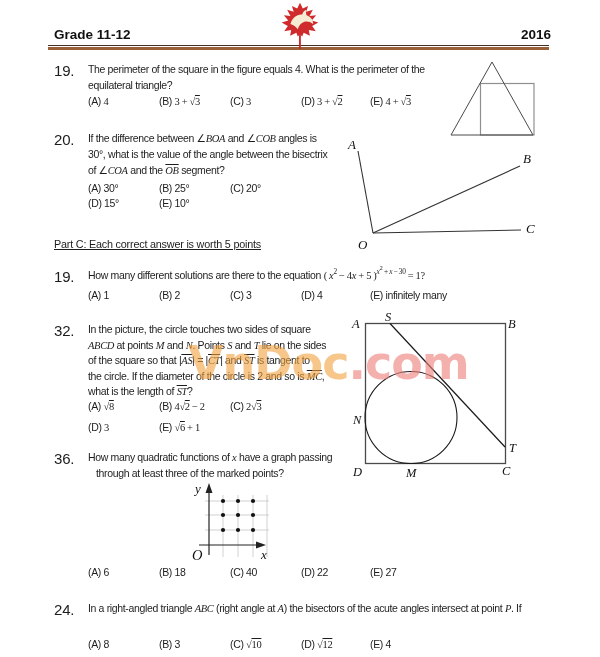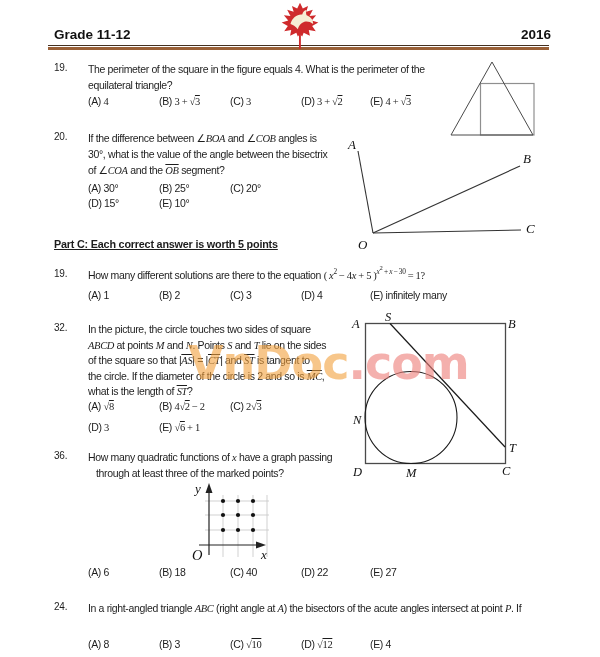--- a/index.html
+++ b/index.html
@@ -2,25 +2,25 @@
 <html><head>
 <meta charset="utf-8">
 <style>
   html,body{margin:0;padding:0;background:#ffffff;}
   .page{position:relative;width:600px;height:657px;background:#fff;overflow:hidden;
         font-family:"Liberation Sans","DejaVu Sans",sans-serif;color:#1d1d1d;}
   .hdr{position:absolute;font-size:13.5px;font-weight:bold;color:#111;white-space:nowrap;}
   .rule{position:absolute;left:48px;top:44.5px;width:501px;height:5px;
         border-top:1.4px solid #44301f;}
   .rule-bar{position:absolute;left:0;top:1.2px;width:100%;height:3.2px;background:#9a6138;}
-  .qnum{position:absolute;font-size:10px;letter-spacing:-0.2px;white-space:nowrap;}
+  .qnum{position:absolute;font-size:15px;letter-spacing:-0.2px;white-space:nowrap;}
   .qline{position:absolute;font-size:10.5px;letter-spacing:-0.35px;line-height:14px;white-space:nowrap;}
   .opts{position:absolute;height:14px;}
   .opt{position:absolute;top:0;font-size:10.5px;letter-spacing:-0.35px;white-space:nowrap;}
-  .partc{position:absolute;left:54px;top:238px;font-size:10.8px;font-weight:bold;
+  .partc{position:absolute;left:54px;top:238px;font-size:10.8px;font-weight:normal;
          text-decoration:underline;letter-spacing:-0.2px;white-space:nowrap;}
   .mi{font-family:"Liberation Serif","DejaVu Serif",serif;font-style:italic;}
   .mn{font-family:"Liberation Serif","DejaVu Serif",serif;}
   .ov{text-decoration:overline;}
   sup{font-size:0.70em;line-height:0;position:relative;top:-1px;}
   sup sup{font-size:0.9em;top:-0.5px;}
   .wm{position:absolute;left:188px;top:336px;font-size:46px;font-weight:bold;
       font-family:"DejaVu Sans",sans-serif;letter-spacing:-1px;white-space:nowrap;
       z-index:6;pointer-events:none;}
   .wm .w1{color:rgba(242,160,60,0.60);}

